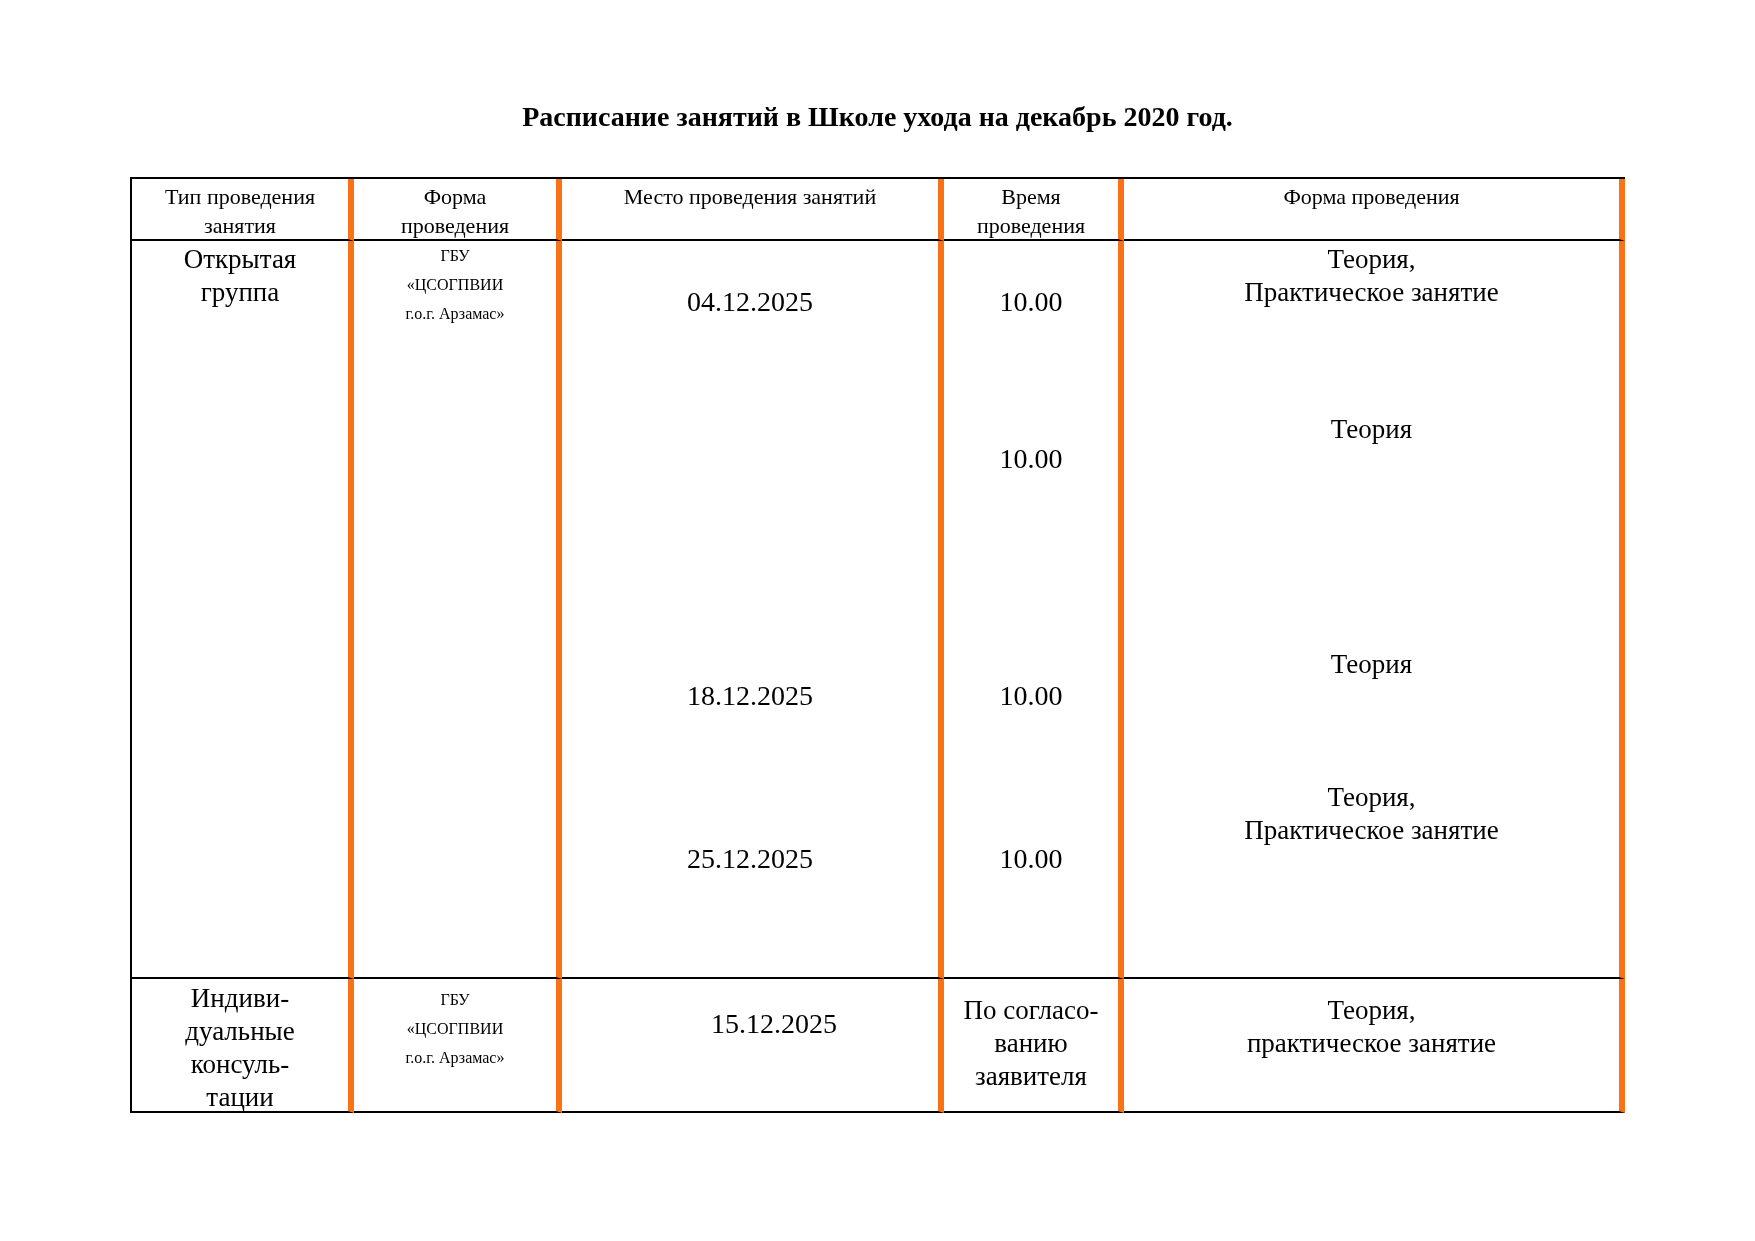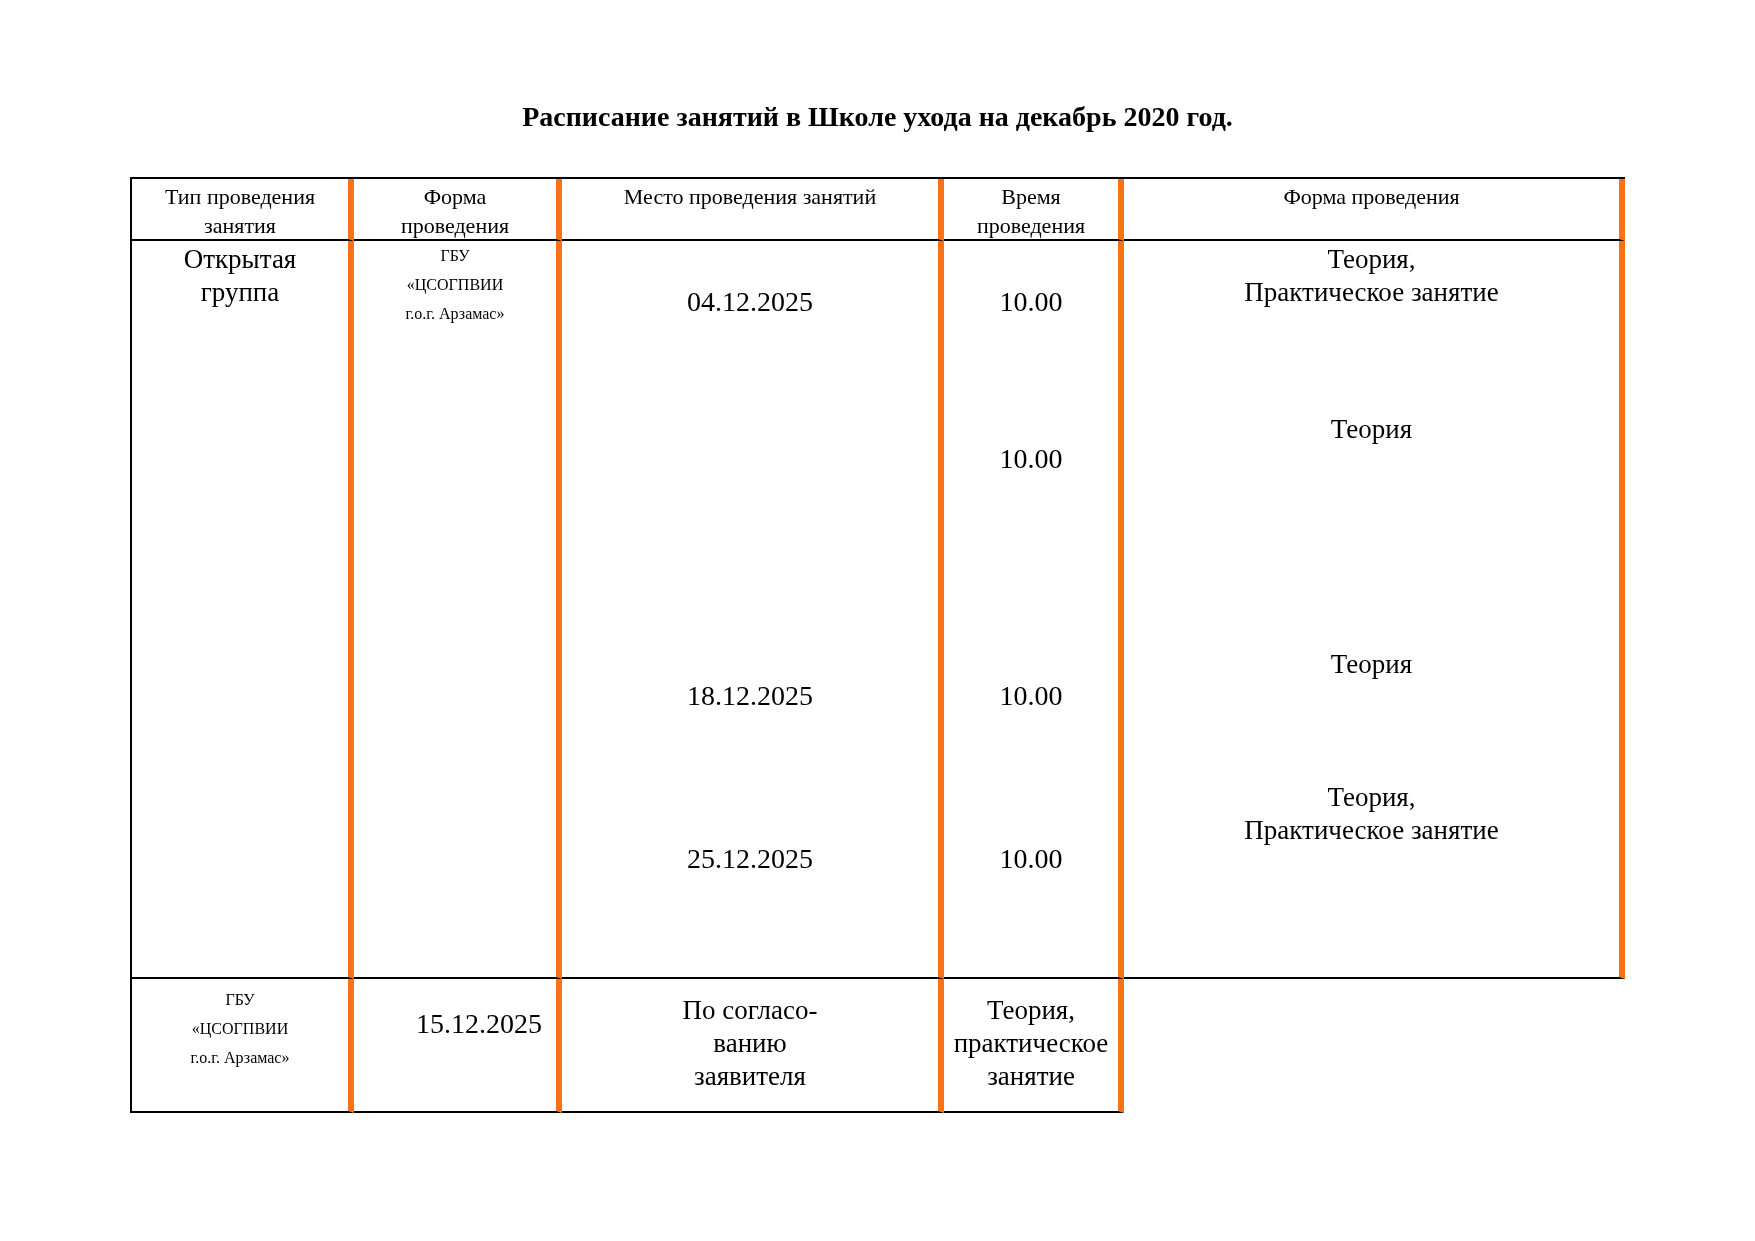--- a/index.html
+++ b/index.html
@@ -123,20 +123,26 @@
 
     <div class="c">
       <div class="blk f27 fm1">Теория,
 Практическое занятие</div>
       <div class="blk f27 fm2">Теория</div>
       <div class="blk f27 fm3">Теория</div>
       <div class="blk f27 fm4">Теория,
 Практическое занятие</div>
     </div>
 
+    <div class="c">
+      <div class="blk f27 r2t1">Индиви-
+дуальные
+консуль-
+тации</div>
+    </div>
 
     <div class="c">
       <div class="blk f24 r2t2">ГБУ
 «ЦСОГПВИИ
 г.о.г. Арзамас»</div>
     </div>
 
     <div class="c">
       <div class="blk f28 r2t3">15.12.2025</div>
     </div>

